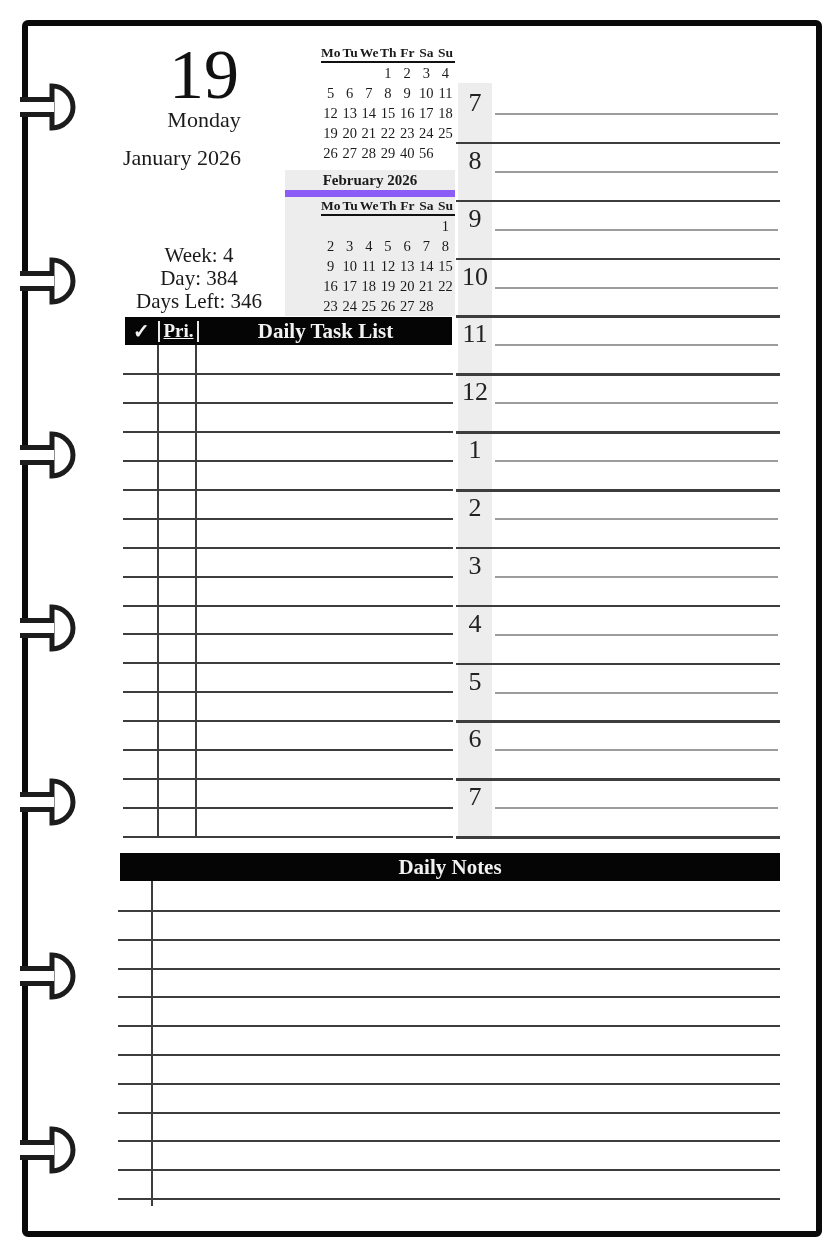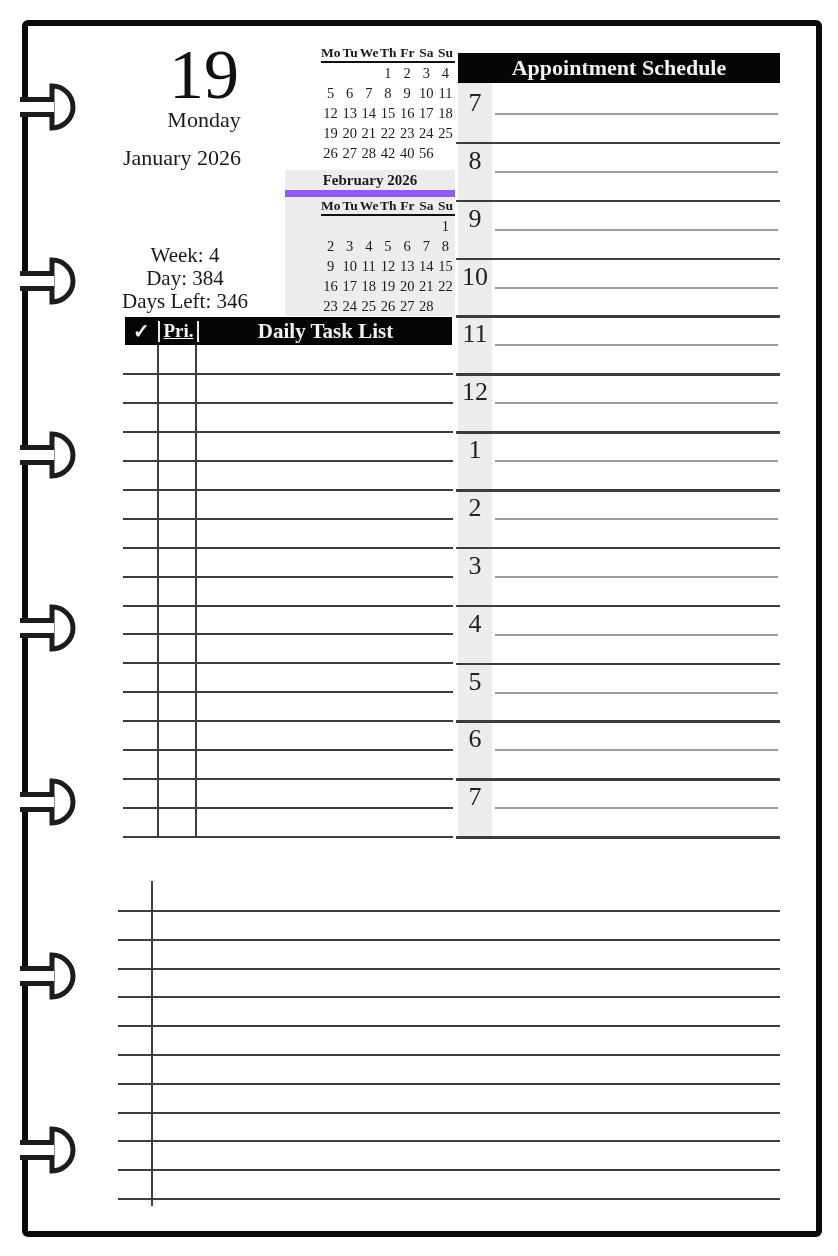--- a/index.html
+++ b/index.html
@@ -10,21 +10,21 @@
   .page-border{
     position:absolute;left:22px;top:20px;width:800px;height:1217px;
     border:6px solid #0a0a0a;border-radius:6px;box-sizing:border-box;
   }
   .ring{position:absolute;left:18px;width:64px;height:52px;}
   
   .date-number{position:absolute;left:123px;top:40px;width:162px;text-align:center;
     font-size:70px;line-height:70px;font-weight:normal;color:#111;}
   .weekday{position:absolute;left:123px;top:108px;width:162px;text-align:center;font-size:22px;line-height:23px;}
   .monthyear{position:absolute;left:123px;top:146px;width:162px;text-align:left;font-size:22px;line-height:23px;}
-  .weekinfo{position:absolute;left:104px;top:244px;width:162px;text-align:center;font-size:21px;line-height:23px;}
+  .weekinfo{position:absolute;left:118px;top:244px;width:162px;text-align:center;font-size:21px;line-height:23px;}
   
   .cal{position:absolute;left:285px;width:170px;}
   .cal-title{height:18px;padding-top:2px;border-bottom:7px solid #8b5cf6;text-align:center;
     font-weight:bold;font-size:15px;line-height:17px;}
   .cal-row{display:flex;height:20px;align-items:center;margin-left:36px;}
   .cal-head{height:17px;border-bottom:2px solid #111;font-weight:bold;}
   .cal-cell{flex:1;text-align:center;font-size:14.5px;line-height:1;}
   .cal-head .cal-cell{font-size:13.5px;}
   .cal-current{top:44px;}
   .cal-next{top:170px;background:#ededed;}
@@ -148,21 +148,21 @@
         <span class="cal-cell">21</span>
         <span class="cal-cell">22</span>
         <span class="cal-cell">23</span>
         <span class="cal-cell">24</span>
         <span class="cal-cell">25</span>
       </div>
       <div class="cal-row">
         <span class="cal-cell">26</span>
         <span class="cal-cell">27</span>
         <span class="cal-cell">28</span>
-        <span class="cal-cell">42</span>
+        <span class="cal-cell">29</span>
         <span class="cal-cell">40</span>
         <span class="cal-cell">56</span>
         <span class="cal-cell"></span>
       </div>
     </div>
   <div class="cal cal-next" id="cal-next">
       <div class="cal-title">February 2026</div>
       <div class="cal-row cal-head">
         <span class="cal-cell">Mo</span>
         <span class="cal-cell">Tu</span>
@@ -241,23 +241,20 @@
       <div class="hline" style="left:123px;top:691.34px;width:330px;"></div>
       <div class="hline" style="left:123px;top:720.28px;width:330px;"></div>
       <div class="hline" style="left:123px;top:749.22px;width:330px;"></div>
       <div class="hline" style="left:123px;top:778.1600000000001px;width:330px;"></div>
       <div class="hline" style="left:123px;top:807.1px;width:330px;"></div>
       <div class="hline" style="left:123px;top:836.04px;width:330px;"></div>
       <div class="vline" style="left:157px;top:345px;height:492px;"></div>
       <div class="vline" style="left:195px;top:345px;height:492px;"></div>
     </div>
 
-  <div class="bar sched-bar">
-    <span>Appointment Schedule</span>
-  </div>
   <div class="sched-strip"></div>
   <div id="sched-rows">
       <div class="hour-num" style="top:91px;">7</div>
       <div class="hline-light" style="left:495px;top:113px;width:283px;"></div>
       <div class="hline" style="left:456px;top:141.9px;width:324px;height:2.5px;"></div>
       <div class="hour-num" style="top:148.85px;">8</div>
       <div class="hline-light" style="left:495px;top:170.85px;width:283px;"></div>
       <div class="hline" style="left:456px;top:199.75px;width:324px;height:2.5px;"></div>
       <div class="hour-num" style="top:206.7px;">9</div>
       <div class="hline-light" style="left:495px;top:228.7px;width:283px;"></div>
@@ -287,20 +284,23 @@
       <div class="hline-light" style="left:495px;top:691.5px;width:283px;"></div>
       <div class="hline" style="left:456px;top:720.4px;width:324px;height:2.5px;"></div>
       <div class="hour-num" style="top:727.35px;">6</div>
       <div class="hline-light" style="left:495px;top:749.35px;width:283px;"></div>
       <div class="hline" style="left:456px;top:778.25px;width:324px;height:2.5px;"></div>
       <div class="hour-num" style="top:785.2px;">7</div>
       <div class="hline-light" style="left:495px;top:807.2px;width:283px;"></div>
       <div class="hline" style="left:456px;top:836.1px;width:324px;height:2.5px;"></div>
     </div>
 
+  <div class="bar notes-bar">
+    <span>Daily Notes</span>
+  </div>
   <div id="notes-lines">
       <div class="hline" style="left:118px;top:910px;width:662px;"></div>
       <div class="hline" style="left:118px;top:938.8px;width:662px;"></div>
       <div class="hline" style="left:118px;top:967.6px;width:662px;"></div>
       <div class="hline" style="left:118px;top:996.4px;width:662px;"></div>
       <div class="hline" style="left:118px;top:1025.2px;width:662px;"></div>
       <div class="hline" style="left:118px;top:1054px;width:662px;"></div>
       <div class="hline" style="left:118px;top:1082.8px;width:662px;"></div>
       <div class="hline" style="left:118px;top:1111.6px;width:662px;"></div>
       <div class="hline" style="left:118px;top:1140.4px;width:662px;"></div>

